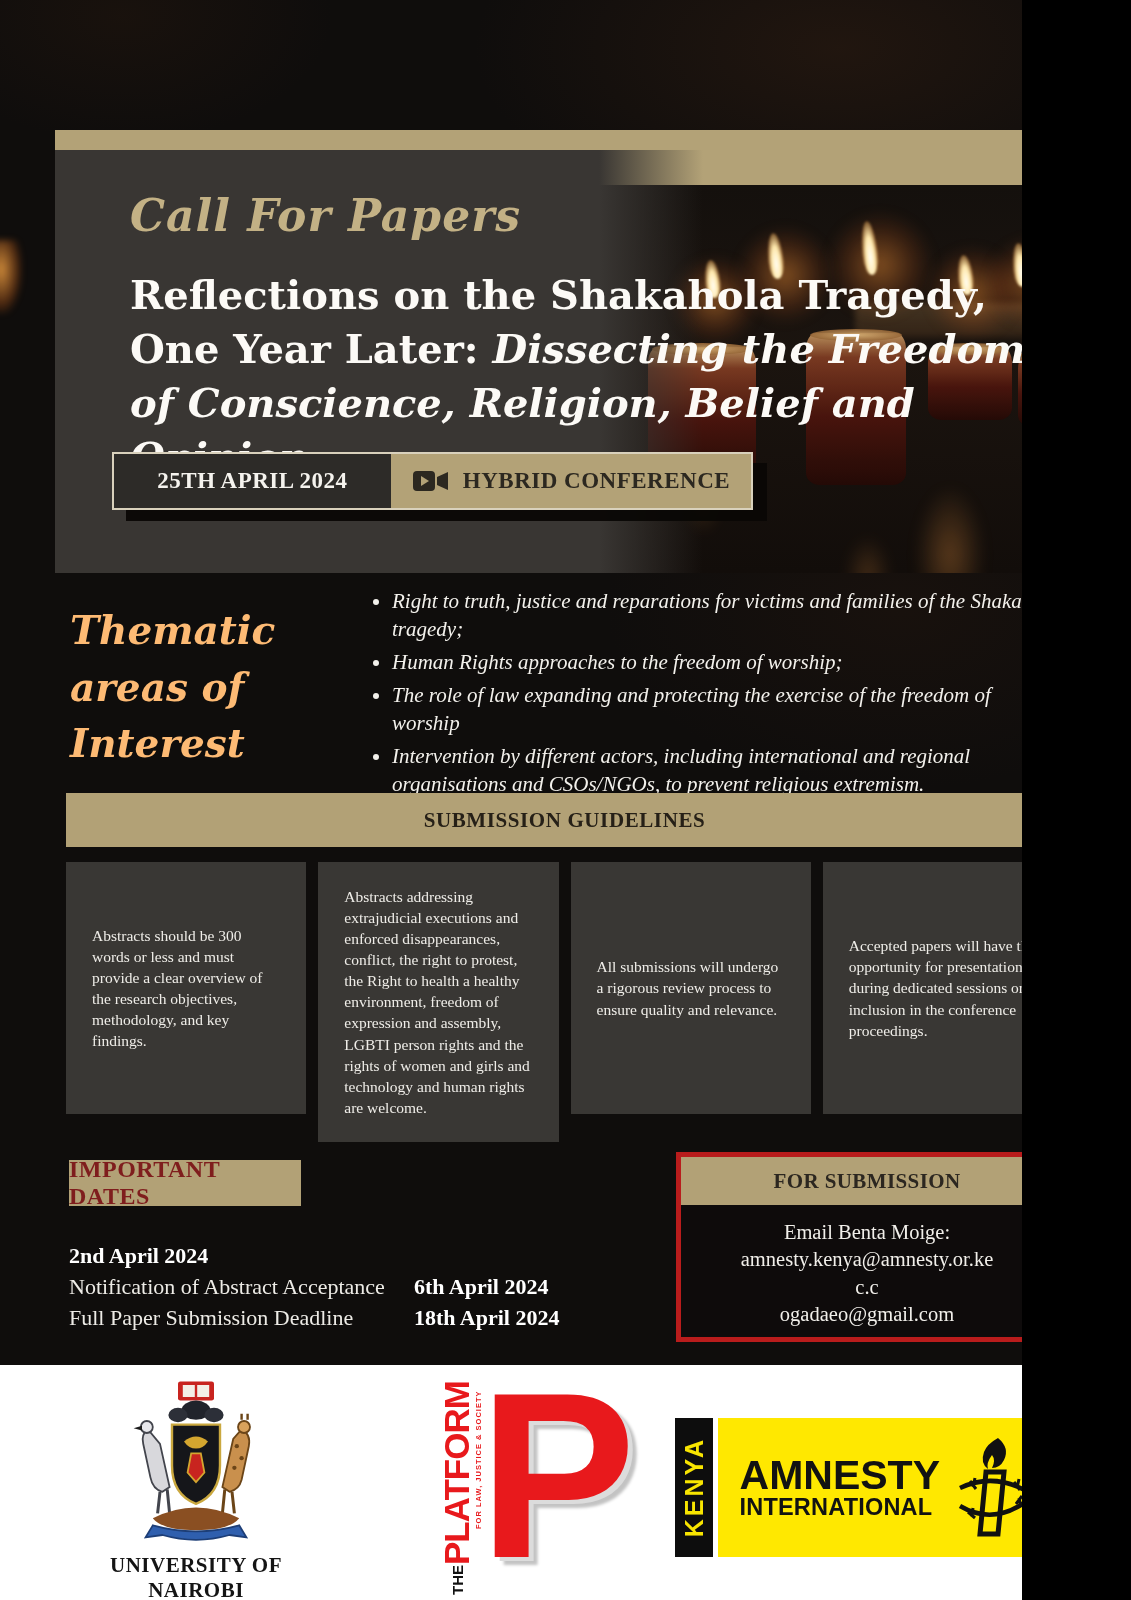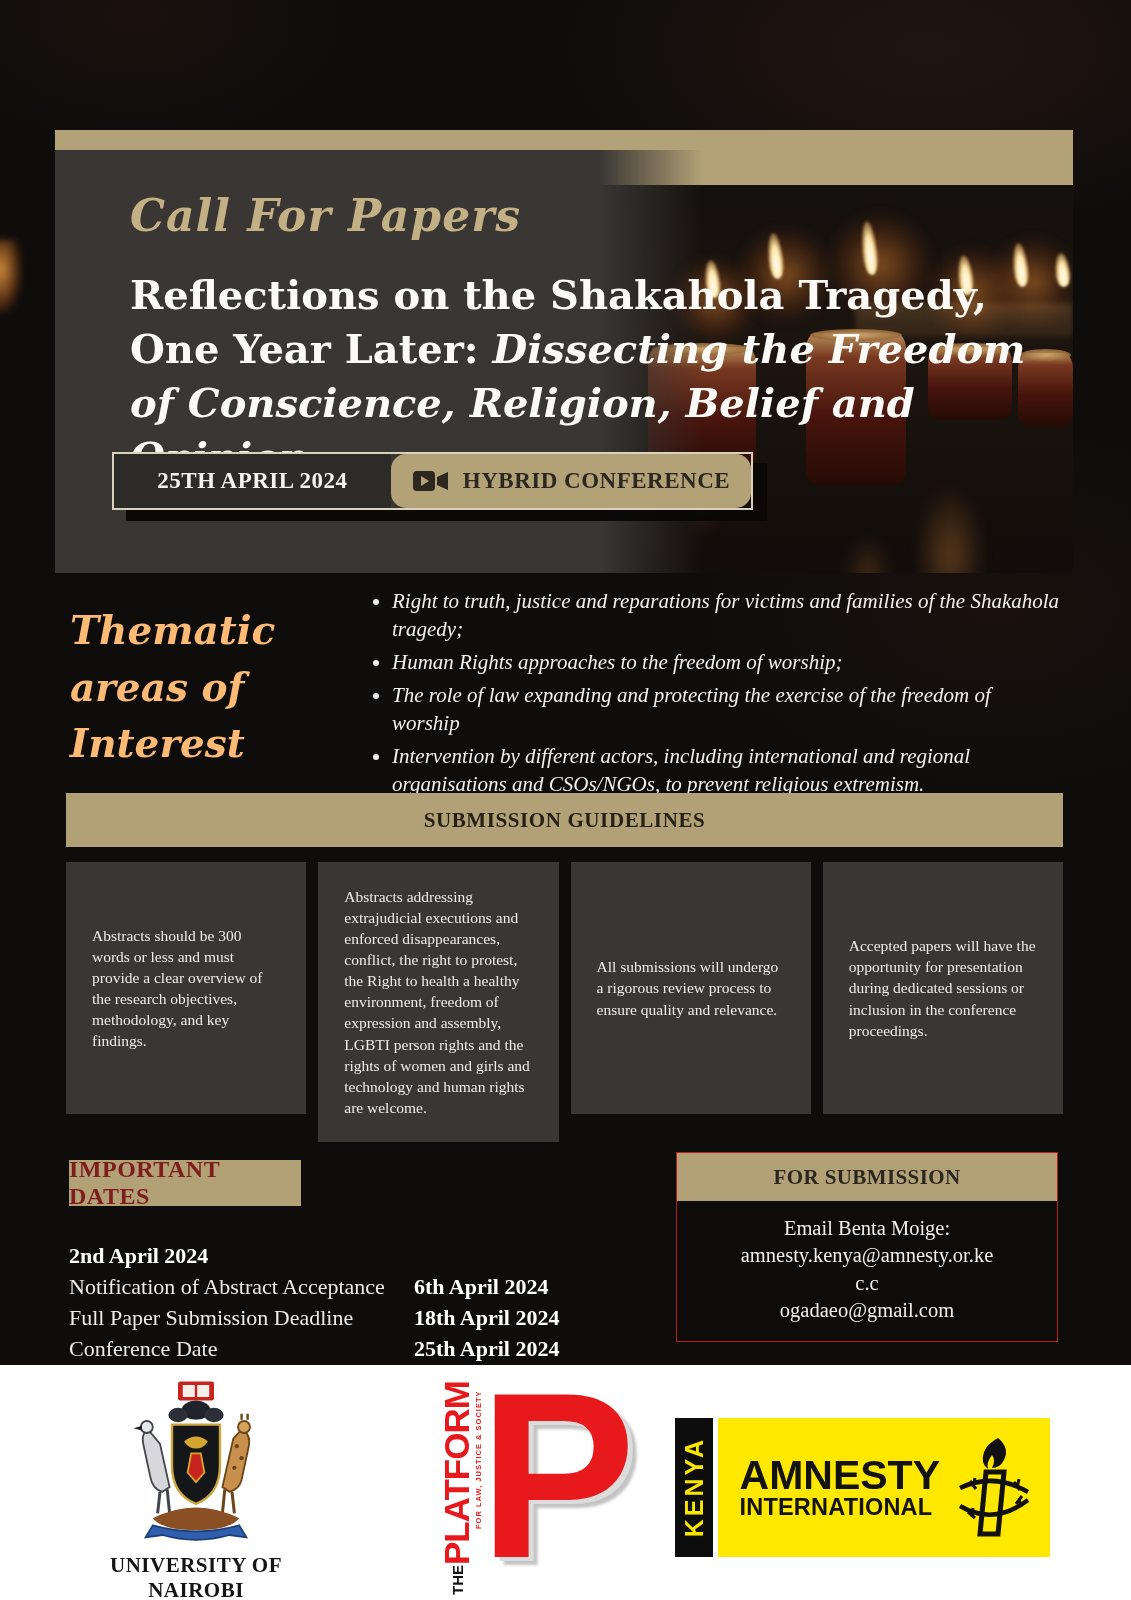--- a/index.html
+++ b/index.html
@@ -1,18 +1,18 @@
 <!DOCTYPE html>
 <html><head>
 <meta charset="utf-8">
 <style>
   * { margin:0; padding:0; box-sizing:border-box; }
   html,body { background:#000; }
   .page {
-    position:relative; width:1131px; height:1600px; overflow:hidden;
+    position:relative; width:1022px; height:1600px; overflow:hidden;
     background:#0f0d0c;
     font-family:"Liberation Serif","DejaVu Serif",serif;
   }
   .page::before{ 
     content:""; position:absolute; inset:0;
     background:
       radial-gradient(ellipse 520px 260px at 82% 3%, rgba(74,42,22,.30), transparent 70%),
       radial-gradient(ellipse 300px 180px at 12% 1%, rgba(60,34,16,.22), transparent 70%),
       radial-gradient(ellipse 420px 260px at 88% 38%, rgba(66,36,18,.18), transparent 70%);
   }
@@ -47,21 +47,21 @@
     font-family:"DejaVu Serif","Liberation Serif",serif; font-weight:700;
     font-size:40px; line-height:1.35; color:#fcfaf6; }
   .hero-title .it{ font-style:italic; }
   .badges{ position:absolute; left:57px; top:322px; z-index:3; display:flex;
     border:2px solid #d9d1bc; box-shadow:14px 11px 0 rgba(9,7,5,.95); }
   .badge-date{ width:277px; height:54px; background:#2d2b28; color:#f5f3ee;
     display:flex; align-items:center; justify-content:center;
     font-weight:700; font-size:23px; letter-spacing:.5px; }
   .badge-mode{ width:360px; height:54px; background:#b3a277; color:#2c2820;
     display:flex; align-items:center; justify-content:center; gap:14px;
-    font-weight:700; font-size:23px; letter-spacing:.5px;border-radius:15px; }
+    font-weight:700; font-size:23px; letter-spacing:.5px; }
 
   
   .thematic-head{ position:absolute; left:70px; top:578px; width:310px;
     font-family:"DejaVu Serif","Liberation Serif",serif; font-style:italic; font-weight:700;
     font-size:39px; line-height:1.45; color:#fdba74;margin-top:24px; }
   .thematic-list{ position:absolute; left:368px; top:588px; width:694px; list-style:disc;
     padding-left:24px; color:#f3f1ec; font-style:italic; font-size:21px; line-height:1.33; }
   .thematic-list li{ margin-bottom:5px; }
 
   
@@ -77,21 +77,21 @@
   .dates-badge{ position:absolute; left:69px; top:1160px; width:232px; height:46px;
     background:#b2a176; color:#7f1d1d; display:flex; align-items:center; justify-content:center;
     font-weight:700; font-size:24px; letter-spacing:.5px; }
   .dates-list{ position:absolute; left:69px; top:1240px; width:540px; }
   .drow{ display:flex; line-height:31px; white-space:nowrap; }
   .dlabel{ width:345px; flex:none; color:#edebe6; font-size:22px; }
   .dvalue{ color:#ffffff; font-weight:700; font-size:22px; }
 
   
   .sub-box{ position:absolute; left:676px; top:1152px; width:382px; height:190px;
-    border:1px solid #b91c1c; background:rgba(10,9,8,.25); }
+    border:5px solid #b91c1c; background:rgba(10,9,8,.25); }
   .sub-head{ height:48px; background:#b2a176; color:#2c2720; display:flex; align-items:center; justify-content:center;
     font-weight:700; font-size:21px; letter-spacing:.4px; }
   .sub-body{ padding-top:14px; text-align:center; color:#f1efea; font-size:20.5px; line-height:1.33; }
 
   
   .footer{ position:absolute; left:0; top:1365px; width:1131px; height:235px; background:#ffffff; }
   .uon{ position:absolute; left:60px; top:14px; width:272px; text-align:center; }
   .uon svg{ display:block; margin:0 auto; }
   .uon-label{ margin-top:6px; font-weight:700; font-size:21px; color:#141414; letter-spacing:.5px; }
 
@@ -213,24 +213,20 @@
       <div class="drow">
         <span class="dlabel">Notification of Abstract Acceptance</span>
         <span class="dvalue">6th April 2024</span>
       </div>
 
       <div class="drow">
         <span class="dlabel">Full Paper Submission Deadline</span>
         <span class="dvalue">18th April 2024</span>
       </div>
 
-      <div class="drow">
-        <span class="dlabel">Conference Date</span>
-        <span class="dvalue">25th April 2024</span>
-      </div>
     </div>
 
   <div class="sub-box">
     <div class="sub-head">FOR SUBMISSION</div>
     <div class="sub-body">
 
     <div>Email Benta Moige:</div>
         <div>amnesty.kenya@amnesty.or.ke</div>
         <div>c.c</div>
         <div>ogadaeo@gmail.com</div>

